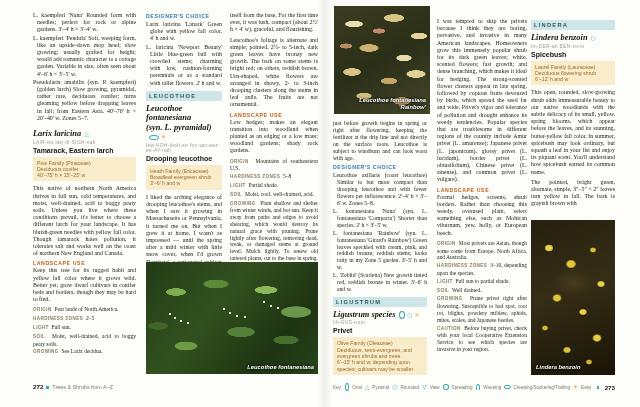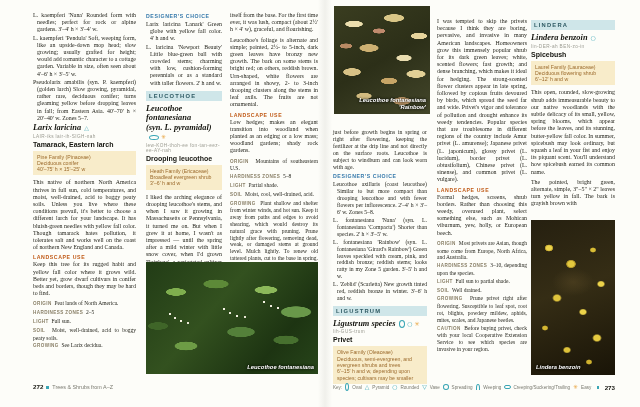--- a/index.html
+++ b/index.html
@@ -100,21 +100,21 @@
 </head>
 <body>
 
 <div id="spread">
 
   <div class="col" style="left:33px;top:12px;width:103px;">
     <p class="hang">L. kaempferi 'Nana'  Rounded form with needles; perfect for rock or alpine gardens. 3'–4' h × 3'–4' w.</p>
     <p class="hang">L. kaempferi 'Pendula'  Soft, weeping form, like an upside-down mop head; slow growing; usually grafted for height; would add romantic character to a cottage garden. Variable in size, often seen about 4'–6' h × 3'–5' w.</p>
     <p class="hang">Pseudolarix amabilis (syn. P. kaempferi) (golden larch)  Slow growing, pyramidal, rather rare, deciduous conifer; turns gleaming yellow before dropping leaves in fall; from Eastern Asia. 40'–70' h × 20'–40' w. Zones 5–7.</p>
 
-    <div class="species" style="margin-top:1px;">
+    <div class="species" style="margin-top:7px;">
       <span>Larix laricina</span><span class="hicons"><span class="ic ic-pyramid"></span></span>
     </div>
     <div class="pron">LAIR-iks lair-ih-SIGH-nah</div>
     <div class="common">Tamarack, Eastern larch</div>
     <div class="factbox">
       <div>Pine Family (Pinaceae)</div>
       <div>Deciduous conifer</div>
       <div>40'–75' h × 15'–25' w</div>
     </div>
     <p class="body-text">This native of northern North America thrives in full sun, cold temperatures, and moist, well-drained, acid to boggy peaty soils. Unless you live where these conditions prevail, it's better to choose a different larch for your landscape. It has bluish-green needles with yellow fall color. Though tamarack hates pollution, it tolerates salt and works well on the coast of northern New England and Canada.</p>
@@ -168,21 +168,21 @@
 
   <div class="gutter"></div>
 
   <div class="photo photo-rainbow">
     <span class="caption cap-br">
       <span>Leucothoe fontanesiana</span><br>
       <span>'Rainbow'</span>
     </span>
   </div>
 
-  <div class="col" style="left:333px;top:129px;width:94px;">
+  <div class="col" style="left:333px;top:120px;width:94px;">
     <p class="body-text" style="font-size:5.7px;line-height:6.9px;">just before growth begins in spring or right after flowering, keeping the fertilizer at the drip line and not directly on the surface roots. Leucothoe is subject to windburn and can look worn with age.</p>
     <div class="dc-label">DESIGNER'S CHOICE</div>
     <p class="hang" style="font-size:5.7px;line-height:6.9px;">Leucothoe axillaris (coast leucothoe)  Similar to but more compact than drooping leucothoe and with fewer flowers per inflorescence. 2'–4' h × 3'–6' w. Zones 5–8.</p>
     <p class="hang" style="font-size:5.7px;line-height:6.9px;">L. fontanesiana 'Nana' (syn. L. fontanesiana 'Compacta')  Shorter than species. 2' h × 3'–5' w.</p>
     <p class="hang" style="font-size:5.7px;line-height:6.9px;">L. fontanesiana 'Rainbow' (syn. L. fontanesiana 'Girard's Rainbow')  Green leaves speckled with cream, pink, and reddish bronze; reddish stems; looks ratty in my Zone 5 garden. 3'–5' h and w.</p>
     <p class="hang" style="font-size:5.7px;line-height:6.9px;">L. 'Zeblid' (Scarletta)  New growth tinted red, reddish bronze in winter. 3'–6' h and w.</p>
     <div class="band">LIGUSTRUM</div>
     <div class="species">
       <span>Ligustrum species</span><span class="hicons"><span class="ic ic-oval"></span> <span class="ic ic-rounded"></span> <span class="ic ic-easy"></span></span>
     </div>

